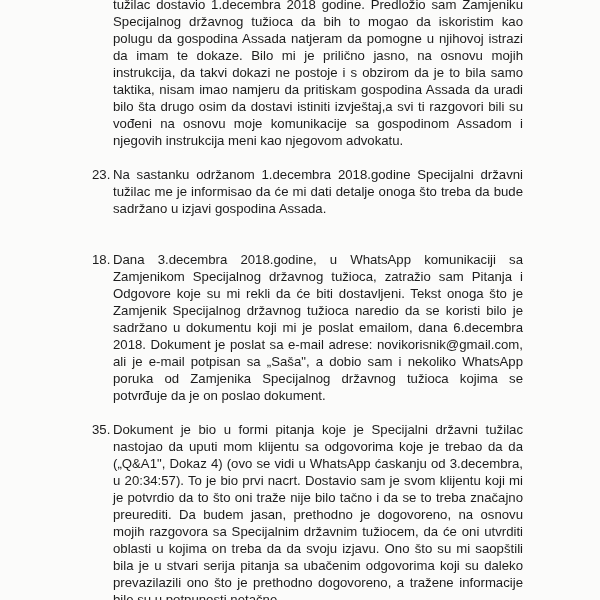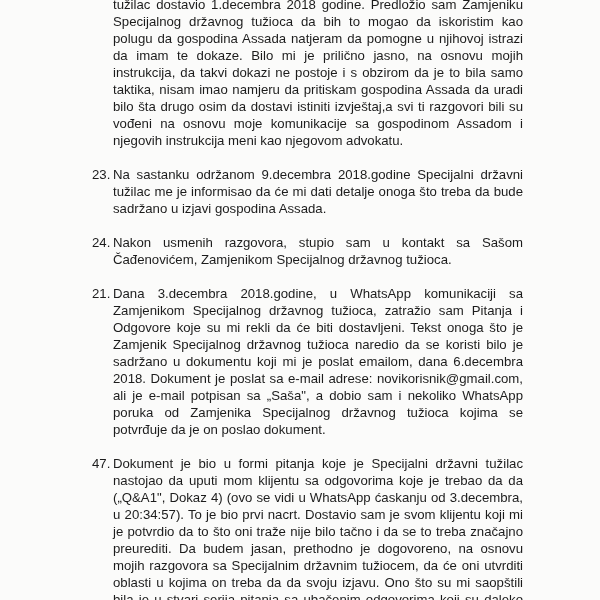--- a/index.html
+++ b/index.html
@@ -36,34 +36,30 @@
 
 <div class="page">
 
   <div class="para">
     <span>tužilac dostavio 1.decembra 2018 godine. Predložio sam Zamjeniku Specijalnog državnog tužioca da bih to mogao da iskoristim kao polugu da gospodina Assada natjeram da pomogne u njihovoj istrazi da imam te dokaze. Bilo mi je prilično jasno, na osnovu mojih instrukcija, da takvi dokazi ne postoje i s obzirom da je to bila samo taktika, nisam imao namjeru da pritiskam gospodina Assada da uradi bilo šta drugo osim da dostavi istiniti izvještaj,a svi ti razgovori bili su vođeni na osnovu moje komunikacije sa gospodinom Assadom i njegovih instrukcija meni kao njegovom advokatu.</span>
   </div>
   <div class="gap"></div>
 
   <div class="para">
     <span class="num">23.</span>
-    <span>Na sastanku održanom 9.decembra 2018.godine Specijalni državni tužilac me je informisao da će mi dati detalje onoga što treba da bude sadržano u izjavi gospodina Assada.</span>
+    <span>Na sastanku održanom 1.decembra 2018.godine Specijalni državni tužilac me je informisao da će mi dati detalje onoga što treba da bude sadržano u izjavi gospodina Assada.</span>
   </div>
   <div class="gap"></div>
 
-  <div class="para">
-    <span class="num">24.</span>
-    <span>Nakon usmenih razgovora, stupio sam u kontakt sa Sašom Čađenovićem, Zamjenikom Specijalnog državnog tužioca.</span>
-  </div>
   <div class="gap"></div>
 
   <div class="para">
-    <span class="num">21.</span>
+    <span class="num">18.</span>
     <span>Dana 3.decembra 2018.godine, u WhatsApp komunikaciji sa Zamjenikom Specijalnog državnog tužioca, zatražio sam Pitanja i Odgovore koje su mi rekli da će biti dostavljeni. Tekst onoga što je Zamjenik Specijalnog državnog tužioca naredio da se koristi bilo je sadržano u dokumentu koji mi je poslat emailom, dana 6.decembra 2018. Dokument je poslat sa e-mail adrese: </span><span class="email">novikorisnik@gmail.com</span><span>, ali je e-mail potpisan sa „Saša", a dobio sam i nekoliko WhatsApp poruka od Zamjenika Specijalnog državnog tužioca kojima se potvrđuje da je on poslao dokument.</span>
   </div>
   <div class="gap"></div>
 
   <div class="para">
-    <span class="num">47.</span>
+    <span class="num">35.</span>
     <span>Dokument je bio u formi pitanja koje je Specijalni državni tužilac nastojao da uputi mom klijentu sa odgovorima koje je trebao da da („Q&amp;A1", Dokaz 4) (ovo se vidi u WhatsApp ćaskanju od 3.decembra, u 20:34:57). To je bio prvi nacrt. Dostavio sam je svom klijentu koji mi je potvrdio da to što oni traže nije bilo tačno i da se to treba značajno preurediti. Da budem jasan, prethodno je dogovoreno, na osnovu mojih razgovora sa Specijalnim državnim tužiocem, da će oni utvrditi oblasti u kojima on treba da da svoju izjavu. Ono što su mi saopštili bila je u stvari serija pitanja sa ubačenim odgovorima koji su daleko prevazilazili ono što je prethodno dogovoreno, a tražene informacije bile su u potpunosti netačne.</span>
   </div>
 
 </div>
 
 </body></html>

